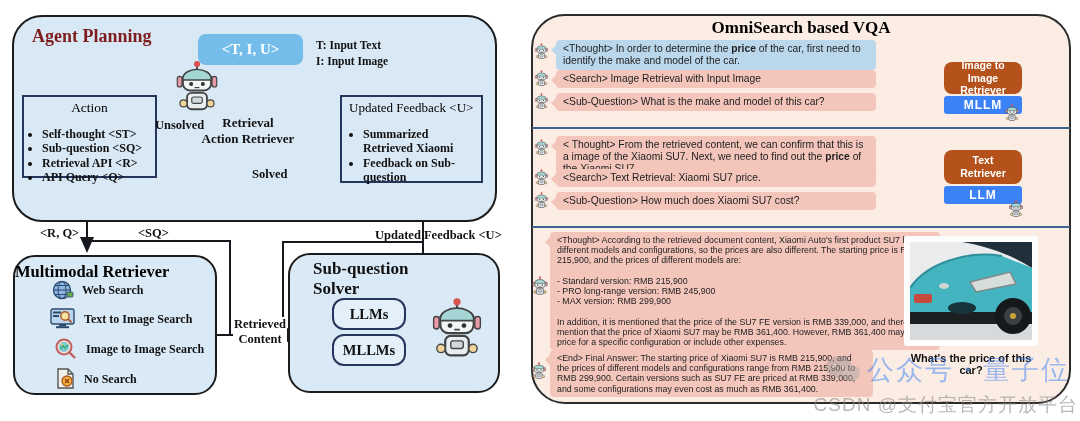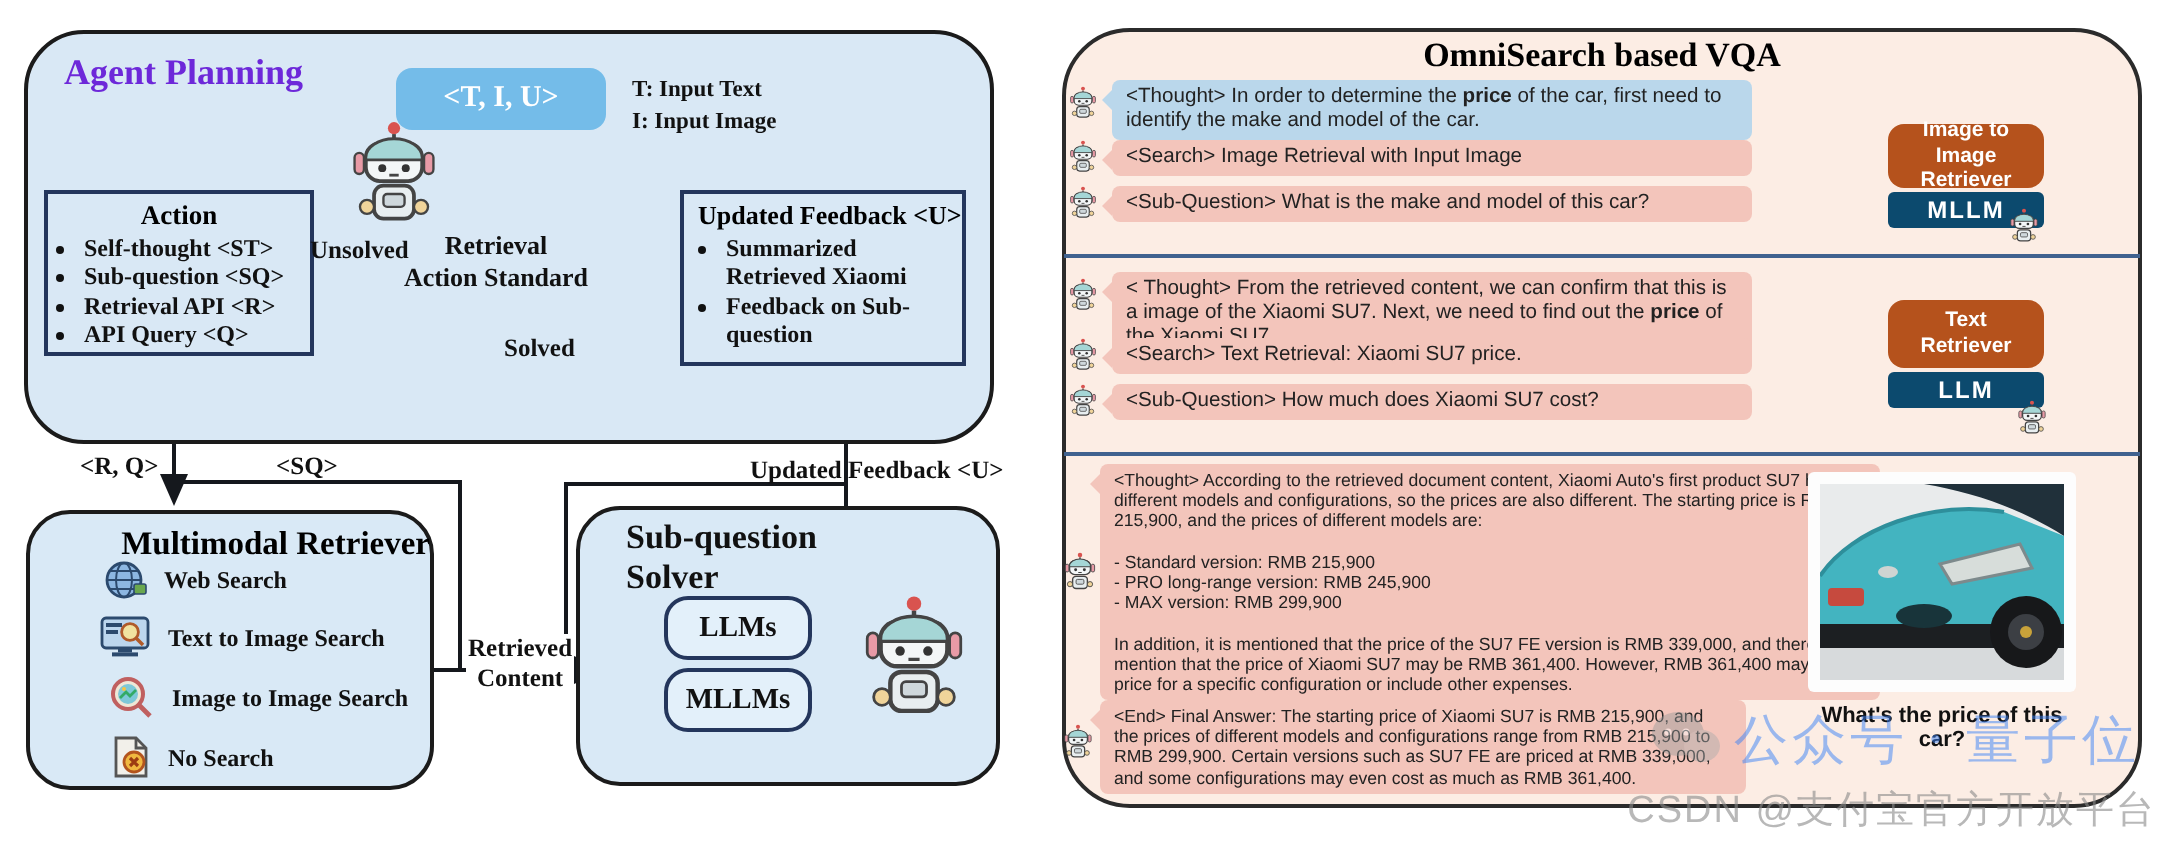--- a/index.html
+++ b/index.html
@@ -2,54 +2,54 @@
 <html><head>
 <meta charset="utf-8">
 <style>
   html,body{margin:0;padding:0;background:#fff;}
   .stage{position:relative;width:1080px;height:421px;background:#ffffff;overflow:hidden;
          font-family:"Liberation Serif",serif;}
   .abs{position:absolute;}
   svg.overlay{position:absolute;left:0;top:0;pointer-events:none;}
   
   .panel-blue{background:#d9e8f5;border:2px solid #1b1b1b;border-radius:30px;}
-  .ap-title{font-weight:bold;font-size:18px;color:#6d28d9;}
+  .ap-title{font-weight:bold;font-size:18px;color:#7f1d1d;}
   .chip{background:#74bce9;color:#fff;font-weight:bold;font-size:15px;border-radius:8px;
         display:flex;align-items:center;justify-content:center;}
   .legend{font-weight:bold;font-size:11.5px;line-height:1.35;color:#111;white-space:pre-line;}
   .navy-box{background:#d9e8f5;border:2px solid #24365c;}
-  .navy-box .bx-title{font-weight:bold;font-size:13.5px;text-align:center;margin:3px 0 1px;}
+  .navy-box .bx-title{font-weight:normal;font-size:13.5px;text-align:center;margin:3px 0 11px;}
   .navy-box ul{margin:1px 0 0 4px;padding-left:14px;}
   .navy-box li{font-weight:bold;font-size:12px;line-height:1.2;color:#111;}
   .diamond-text{font-weight:bold;font-size:13px;line-height:1.2;text-align:center;color:#111;}
   .edge-lbl{font-weight:bold;font-size:12.5px;color:#111;white-space:pre-line;}
   .answer-box{background:#e8b287;color:#fff;font-weight:bold;font-size:16px;border-radius:8px;
               display:flex;align-items:center;justify-content:center;}
   .sub-panel{background:#d9e9f6;border:2px solid #1b1b1b;border-radius:22px;}
-  .mr-title{font-weight:bold;font-size:16.5px;text-align:right;}
+  .mr-title{font-weight:bold;font-size:16.5px;text-align:left;}
   .mr-row{position:absolute;display:flex;align-items:center;gap:8px;}
   .mr-row .lab{font-weight:bold;font-size:12px;color:#111;}
   .sq-title{font-weight:bold;font-size:17px;line-height:1.2;color:#111;}
   .model-box{background:#e3f0fa;border:2px solid #24365c;border-radius:12px;color:#111;
              font-weight:bold;font-size:14.5px;display:flex;align-items:center;justify-content:center;}
   
   .vqa-panel{background:#fcede4;border:2px solid #2b2b2b;border-radius:34px;}
   .vqa-title{font-weight:bold;font-size:17px;text-align:center;color:#000;}
   .bubble{font-family:"Liberation Sans",sans-serif;font-size:10.3px;line-height:1.16;color:#222;
           border-radius:4px;padding:3px 7px;box-sizing:border-box;}
   .bubble:before{content:"";position:absolute;left:-5px;top:5px;border:5px solid transparent;border-left-width:0;}
   .b-blue{background:#bad7eb;}  .b-blue:before{border-right-color:#bad7eb;}
   .b-pink{background:#f3c5bb;}  .b-pink:before{border-right-color:#f3c5bb;}
   .bubble b{font-weight:bold;}
   .big-bubble{font-size:8.8px;line-height:1.16;white-space:pre-line;}
   .divider{background:#40628f;height:2px;}
   .or-box{background:#b5521c;color:#fff;font-family:"Liberation Sans",sans-serif;font-size:10.5px;
           line-height:1.2;font-weight:bold;border-radius:8px;display:flex;align-items:center;
           justify-content:center;text-align:center;padding:14px 5px;box-sizing:border-box;}
-  .gr-box{background:#0c4a6e;color:#fff;font-family:"Liberation Sans",sans-serif;font-size:12px;
+  .gr-box{background:#3b82f6;color:#fff;font-family:"Liberation Sans",sans-serif;font-size:12px;
           font-weight:bold;letter-spacing:1px;border-radius:3px;display:flex;align-items:center;
           justify-content:center;box-sizing:border-box;}
   .car-card{background:#fdfdfd;border-radius:3px;padding:6px;box-sizing:border-box;}
   .caption{font-family:"Liberation Sans",sans-serif;font-weight:bold;font-size:11px;text-align:center;color:#111;}
   .wm1{font-family:"Liberation Sans",sans-serif;font-size:27px;letter-spacing:2px;color:#3b82f6;opacity:.5;
        display:flex;align-items:center;gap:6px;justify-content:flex-end;}
   .wm2{font-family:"Liberation Sans",sans-serif;font-size:19px;letter-spacing:1px;color:#8a8a8a;opacity:.6;
        text-align:right;}
 </style>
 </head>
@@ -149,21 +149,21 @@
     <ul>
       <li>Self-thought &lt;ST&gt;</li>
       <li>Sub-question &lt;SQ&gt;</li>
       <li>Retrieval API &lt;R&gt;</li>
       <li>API Query &lt;Q&gt;</li>
     </ul>
   </div>
 
   <div class="abs diamond-text" style="left:188px;top:115px;width:120px;">
     <div>Retrieval</div>
-    <div>Action Standard</div>
+    <div>Action Retriever</div>
   </div>
   <div class="abs edge-lbl" style="left:155px;top:118px;">Unsolved</div>
   <div class="abs edge-lbl" style="left:252px;top:167px;">Solved</div>
 
 
   <div class="abs navy-box" style="left:340px;top:95px;width:143px;height:88px;box-sizing:border-box;">
     <div class="bx-title" style="text-align:left;margin-left:7px;font-size:13px;">Updated Feedback &lt;U&gt;</div>
     <ul style="padding-left:17px;">
       <li>Summarized Retrieved Xiaomi</li>
       <li>Feedback on Sub-question</li>

